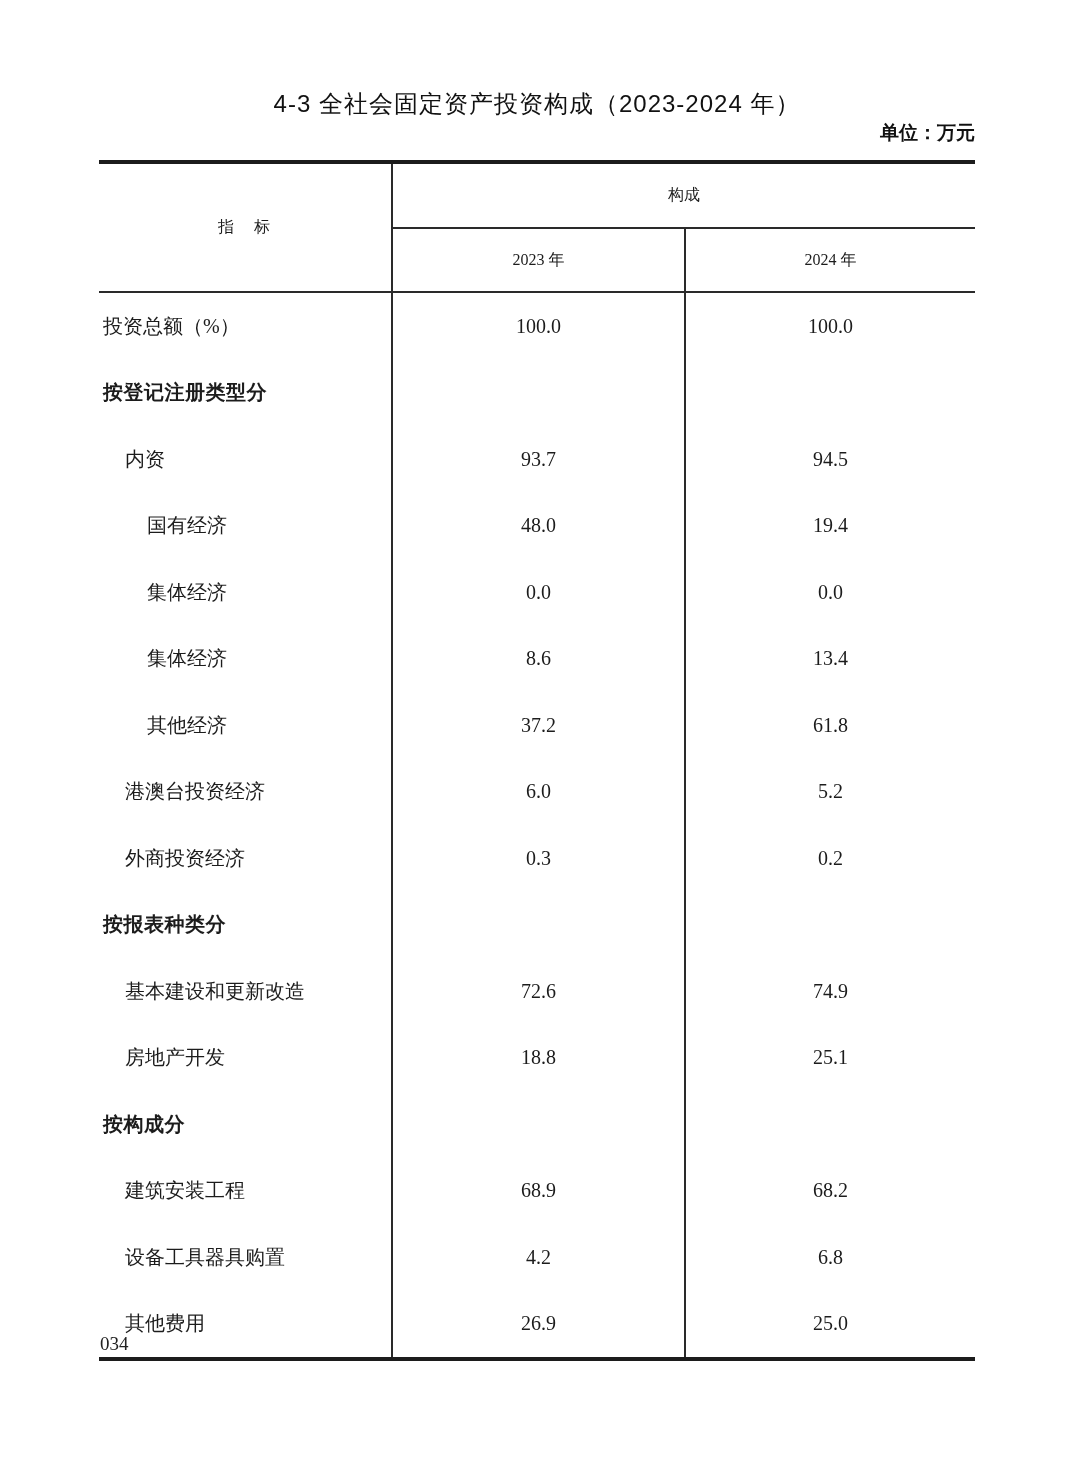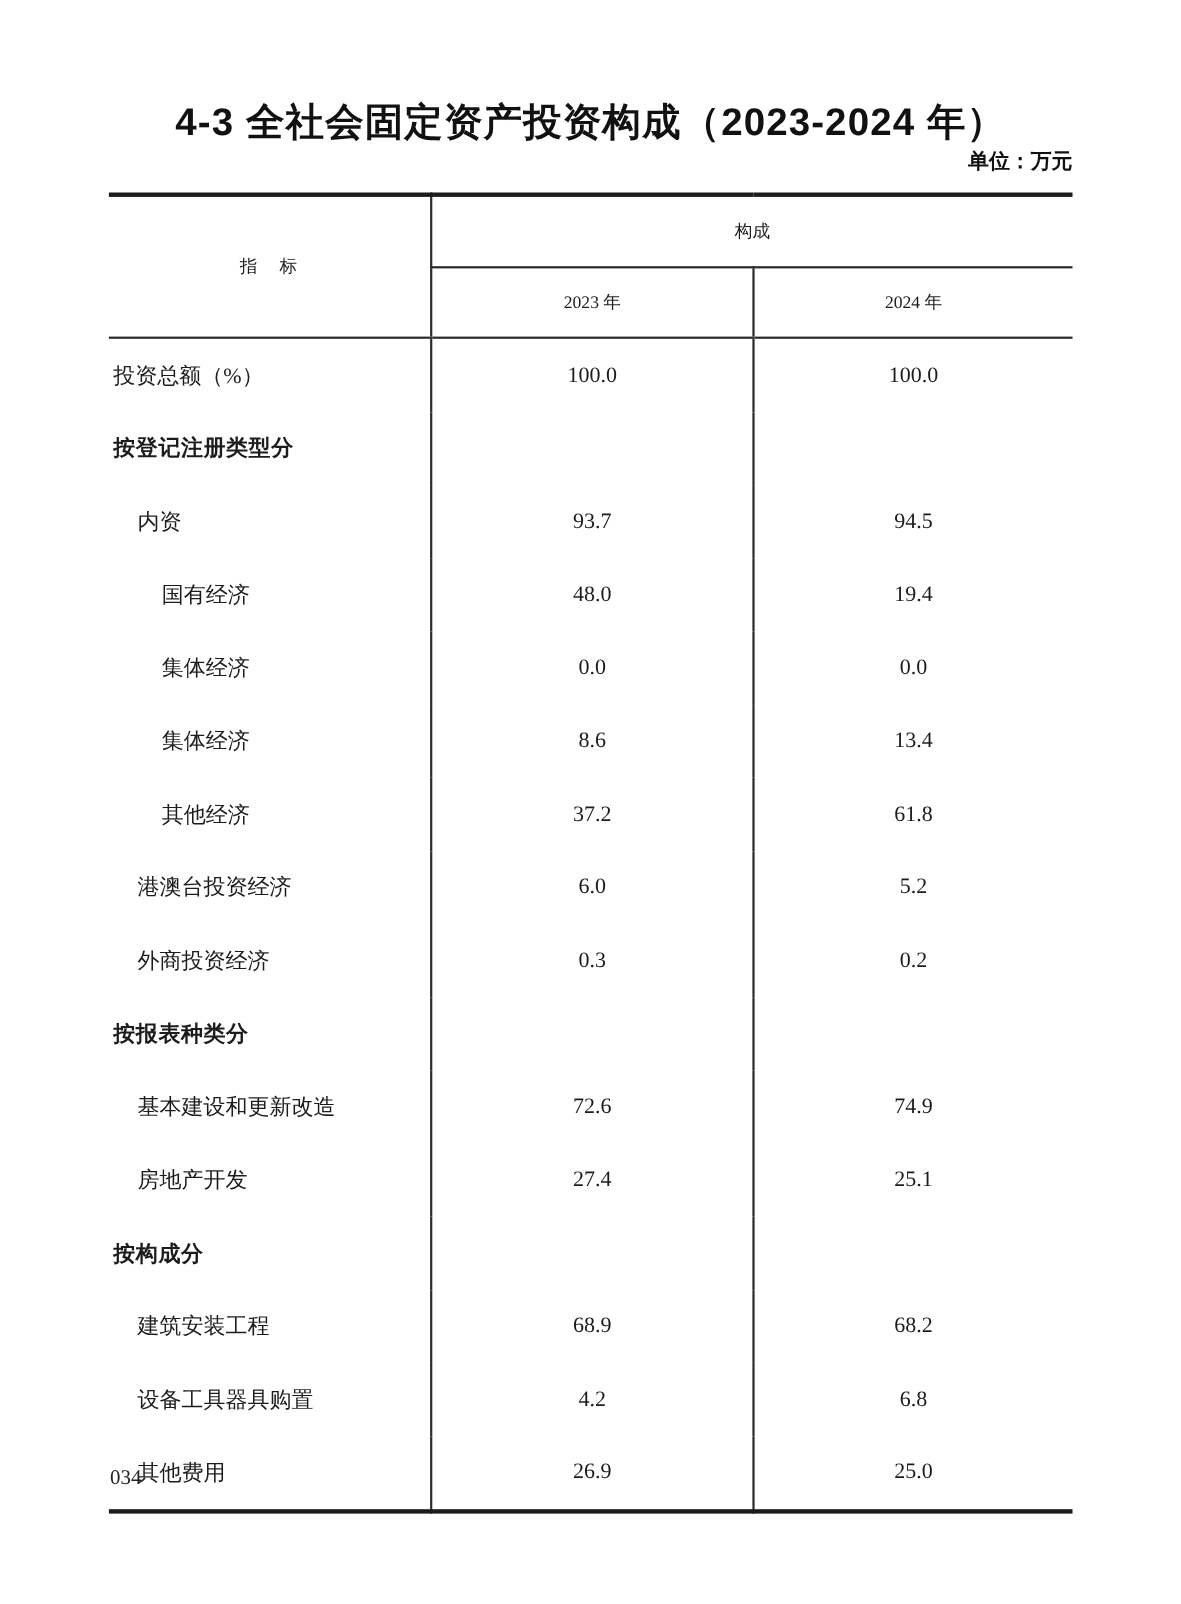--- a/index.html
+++ b/index.html
@@ -9,22 +9,22 @@
     background: #ffffff;
     position: relative;
     font-family: "Liberation Serif", "DejaVu Serif", serif;
     color: #1c1c1c;
     overflow: hidden;
   }
   .title {
     margin: 88px 0 0 0;
     text-align: center;
     font-family: "Liberation Sans", "DejaVu Sans", sans-serif;
-    font-weight: 700;
-    font-size: 35px;
+    font-weight: 400;
+    font-size: 24px;
     letter-spacing: 1px;
     color: #111;
   }
   .unit {
     width: 876px;
     margin: 2px 0 16px 99px;
     text-align: right;
     font-family: "Liberation Sans", "DejaVu Sans", sans-serif;
     font-weight: 700;
     font-size: 19px;
@@ -165,21 +165,21 @@
         <td class="val"></td>
         <td class="val"></td>
       </tr>
       <tr>
         <td class="lbl indent-1">基本建设和更新改造</td>
         <td class="val">72.6</td>
         <td class="val">74.9</td>
       </tr>
       <tr>
         <td class="lbl indent-1">房地产开发</td>
-        <td class="val">27.4</td>
+        <td class="val">18.8</td>
         <td class="val">25.1</td>
       </tr>
       <tr>
         <td class="lbl indent-0 bold">按构成分</td>
         <td class="val"></td>
         <td class="val"></td>
       </tr>
       <tr>
         <td class="lbl indent-1">建筑安装工程</td>
         <td class="val">68.9</td>

